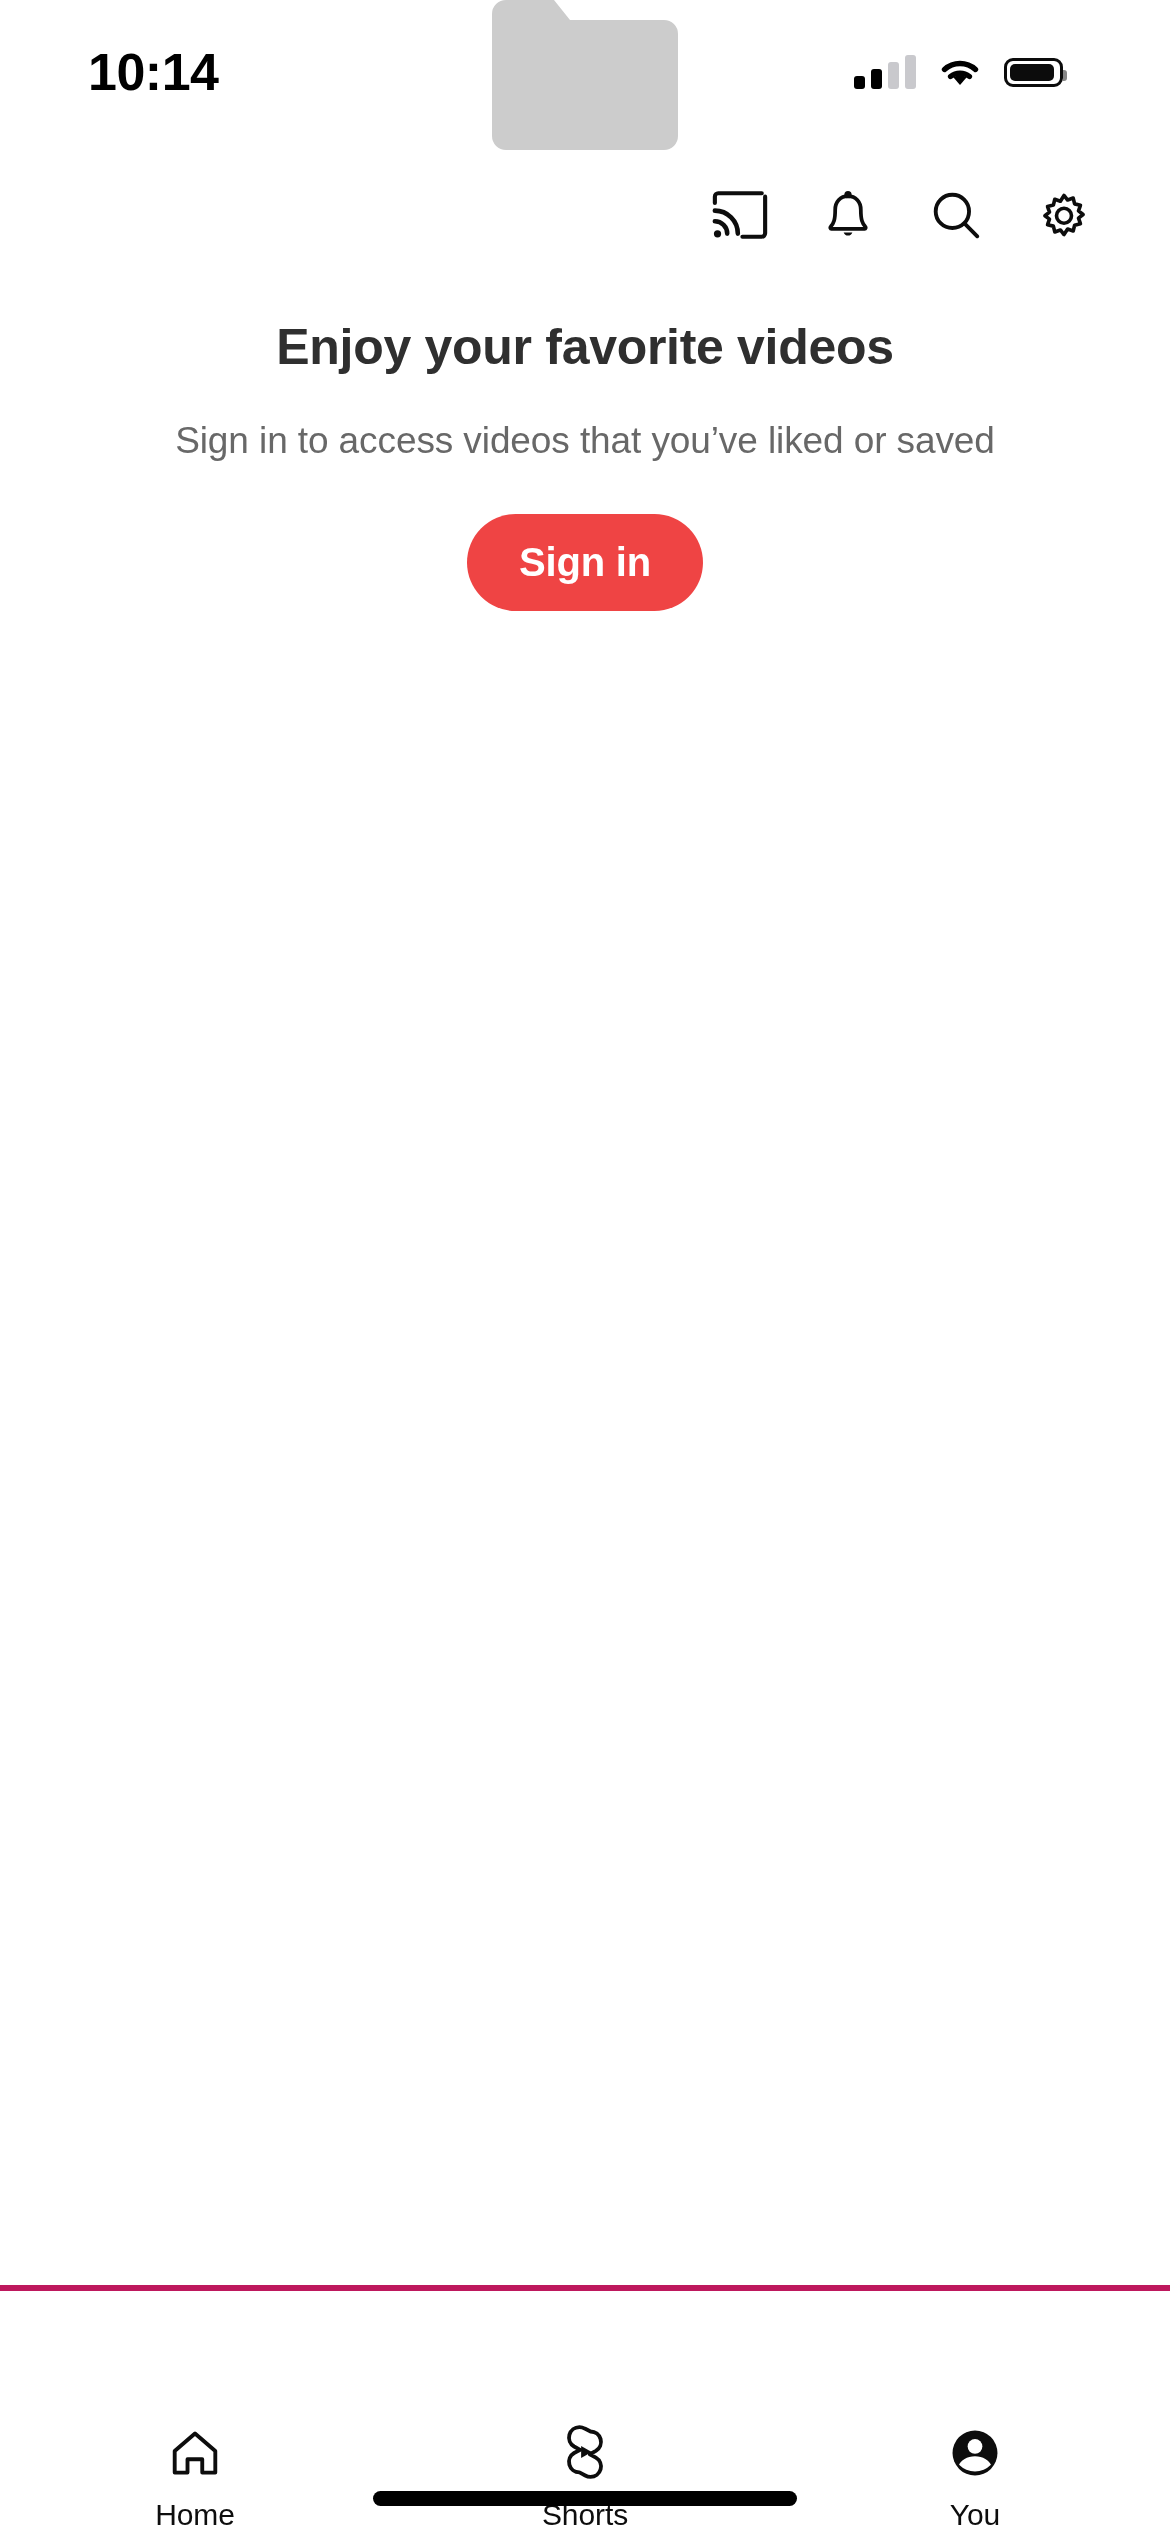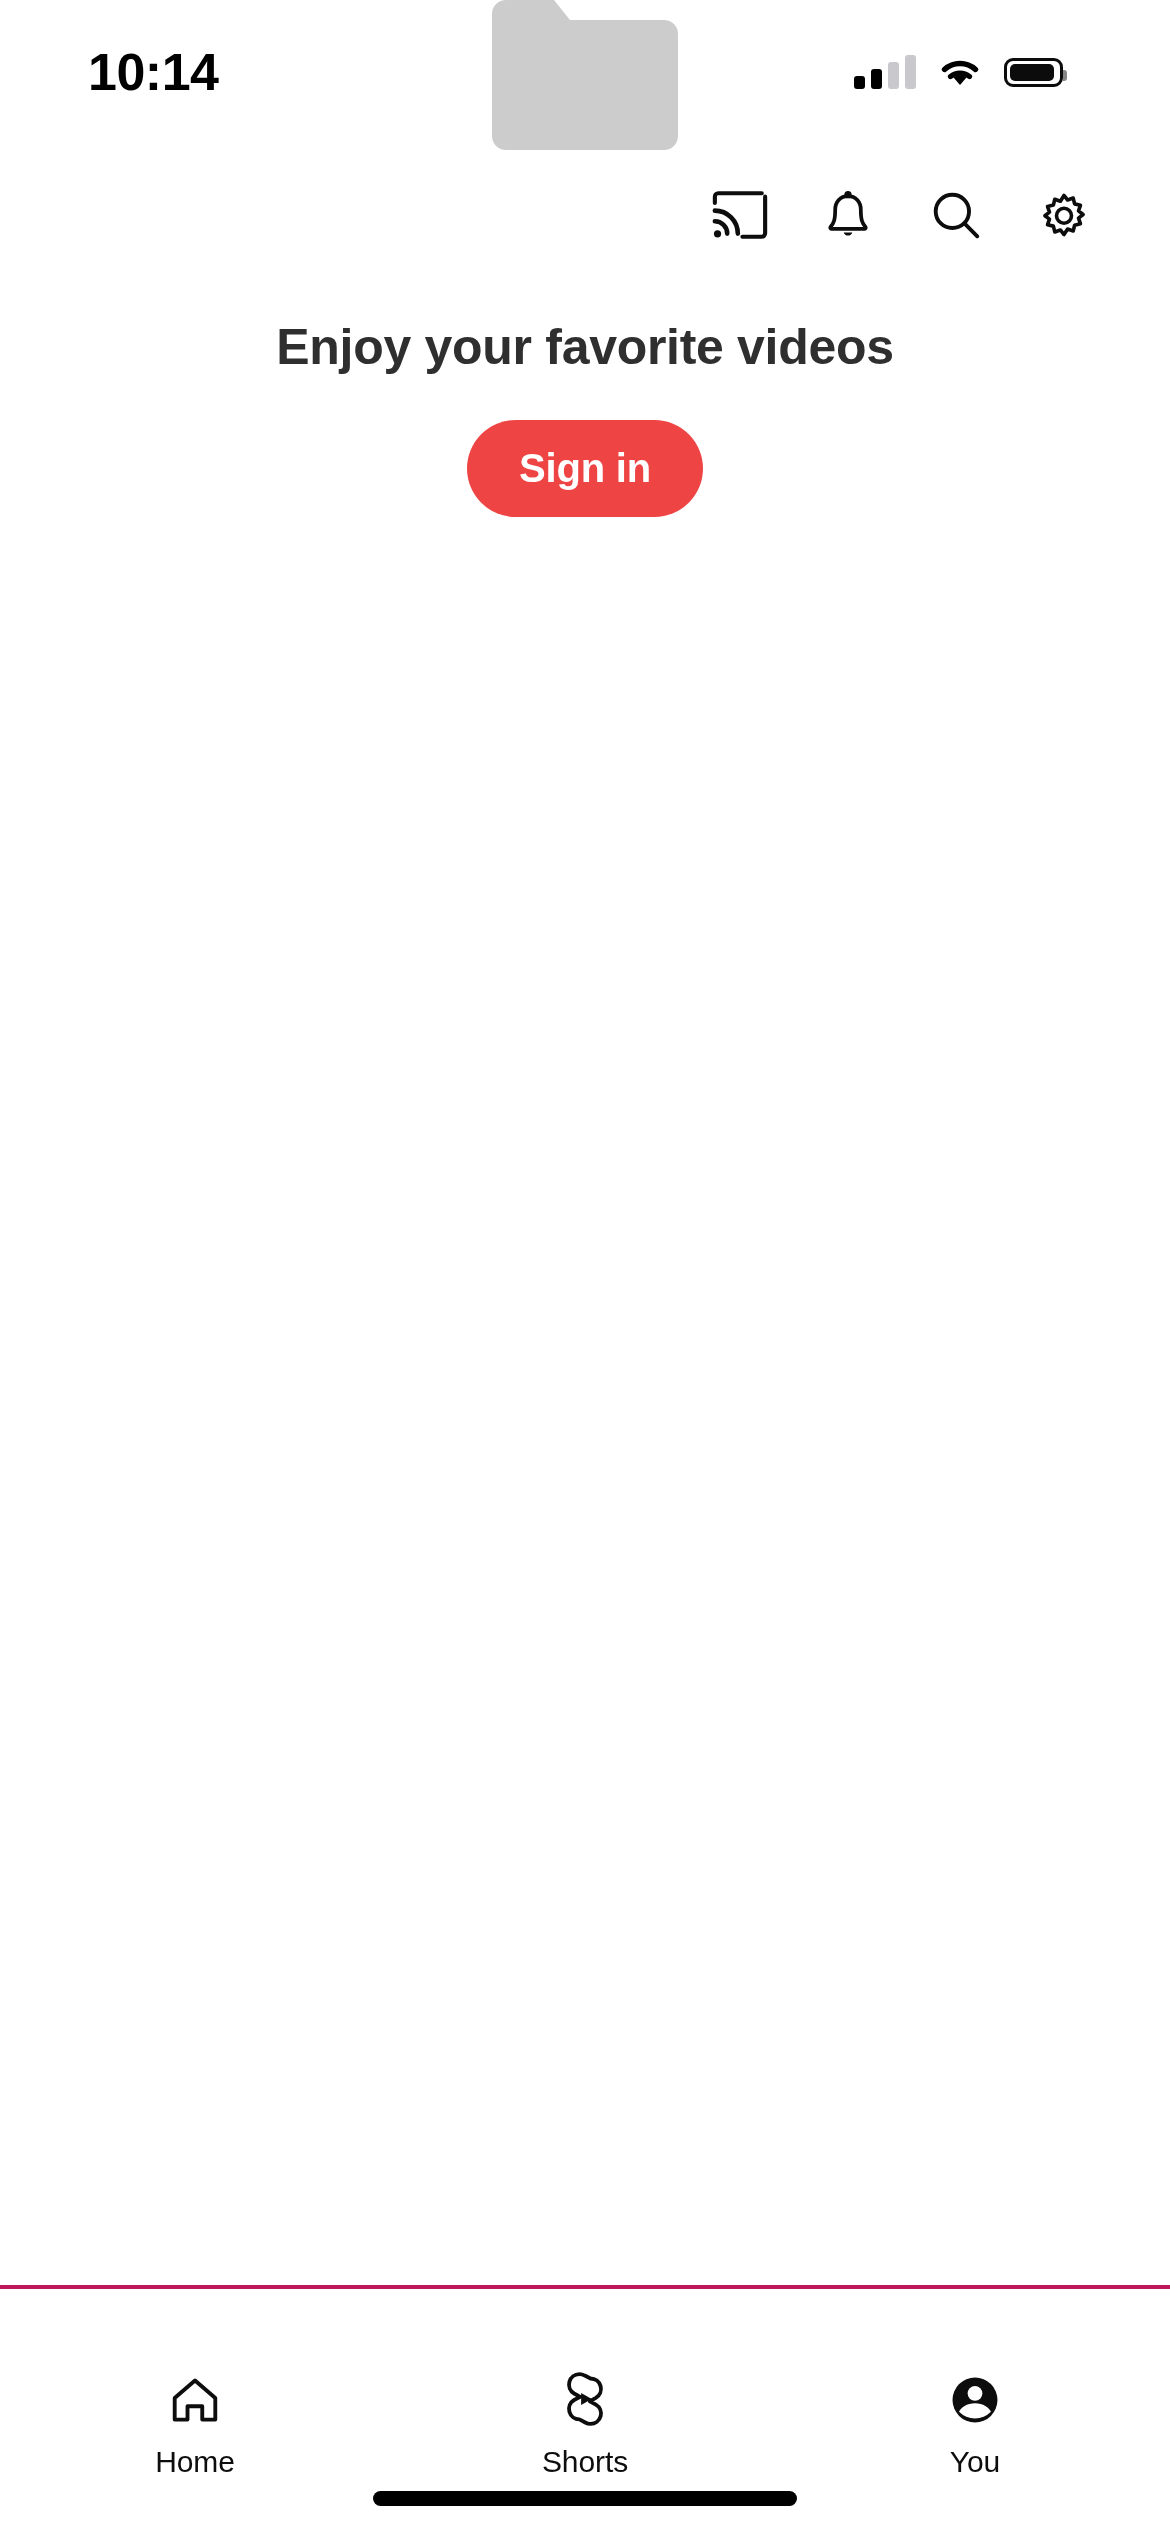--- a/index.html
+++ b/index.html
@@ -63,22 +63,22 @@
     background:#ef4444; color:#fff; border:none; cursor:pointer;
     font-family:"Liberation Sans", sans-serif;
     font-size:40px; font-weight:700;
     padding:26px 52px; border-radius:100px;
     letter-spacing:-0.2px;
   }
 
   
   .navbar {
     position:absolute; left:0; bottom:0; width:1170px; height:247px;
-    border-top:4px solid #be185d; background:#fff;
-    display:flex; align-items:center; padding-top:26px;
+    border-top:6px solid #be185d; background:#fff;
+    display:flex; align-items:flex-end; padding-top:26px;
   }
   .nav-item {
     flex:1; display:flex; flex-direction:column; align-items:center;
     gap:14px; background:none; border:none; cursor:pointer;
   }
   .nav-icon { height:62px; display:flex; align-items:center; justify-content:center; }
   .nav-label { font-size:30px; color:#0d0d0d; letter-spacing:-0.1px; }
   .home-indicator {
     position:absolute; bottom:26px; left:50%; transform:translateX(-50%);
     width:424px; height:15px; background:#000; border-radius:100px;
@@ -146,20 +146,21 @@
 
   </div>
 
   <div class="empty">
 
     <svg class="folder" viewBox="0 0 186 150">
       <path d="M0 14 A14 14 0 0 1 14 0 H62 L78 20 H172 A14 14 0 0 1 186 34 V136 A14 14 0 0 1 172 150 H14 A14 14 0 0 1 0 136 Z" fill="#cccccc"></path>
     </svg>
 
     <div class="headline">Enjoy your favorite videos</div>
+    <div class="subtitle">Sign in to access videos that you’ve liked or saved</div>
     <button class="signin-btn">Sign in</button>
 
   </div>
 
   <div class="navbar">
 
     <button class="nav-item">
       <span class="nav-icon">
         <svg width="58" height="58" viewBox="0 0 24 24">
           <path d="M3.6 11.2L12 3.9l8.4 7.3v8.9h-5.4v-5.5H8.9v5.5H3.6z" stroke="#0d0d0d" stroke-width="1.6" fill="none" stroke-linejoin="round"></path>

